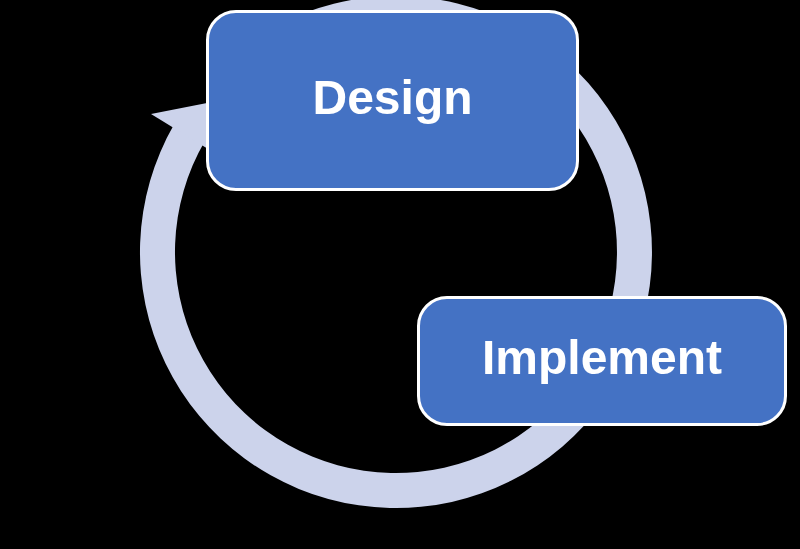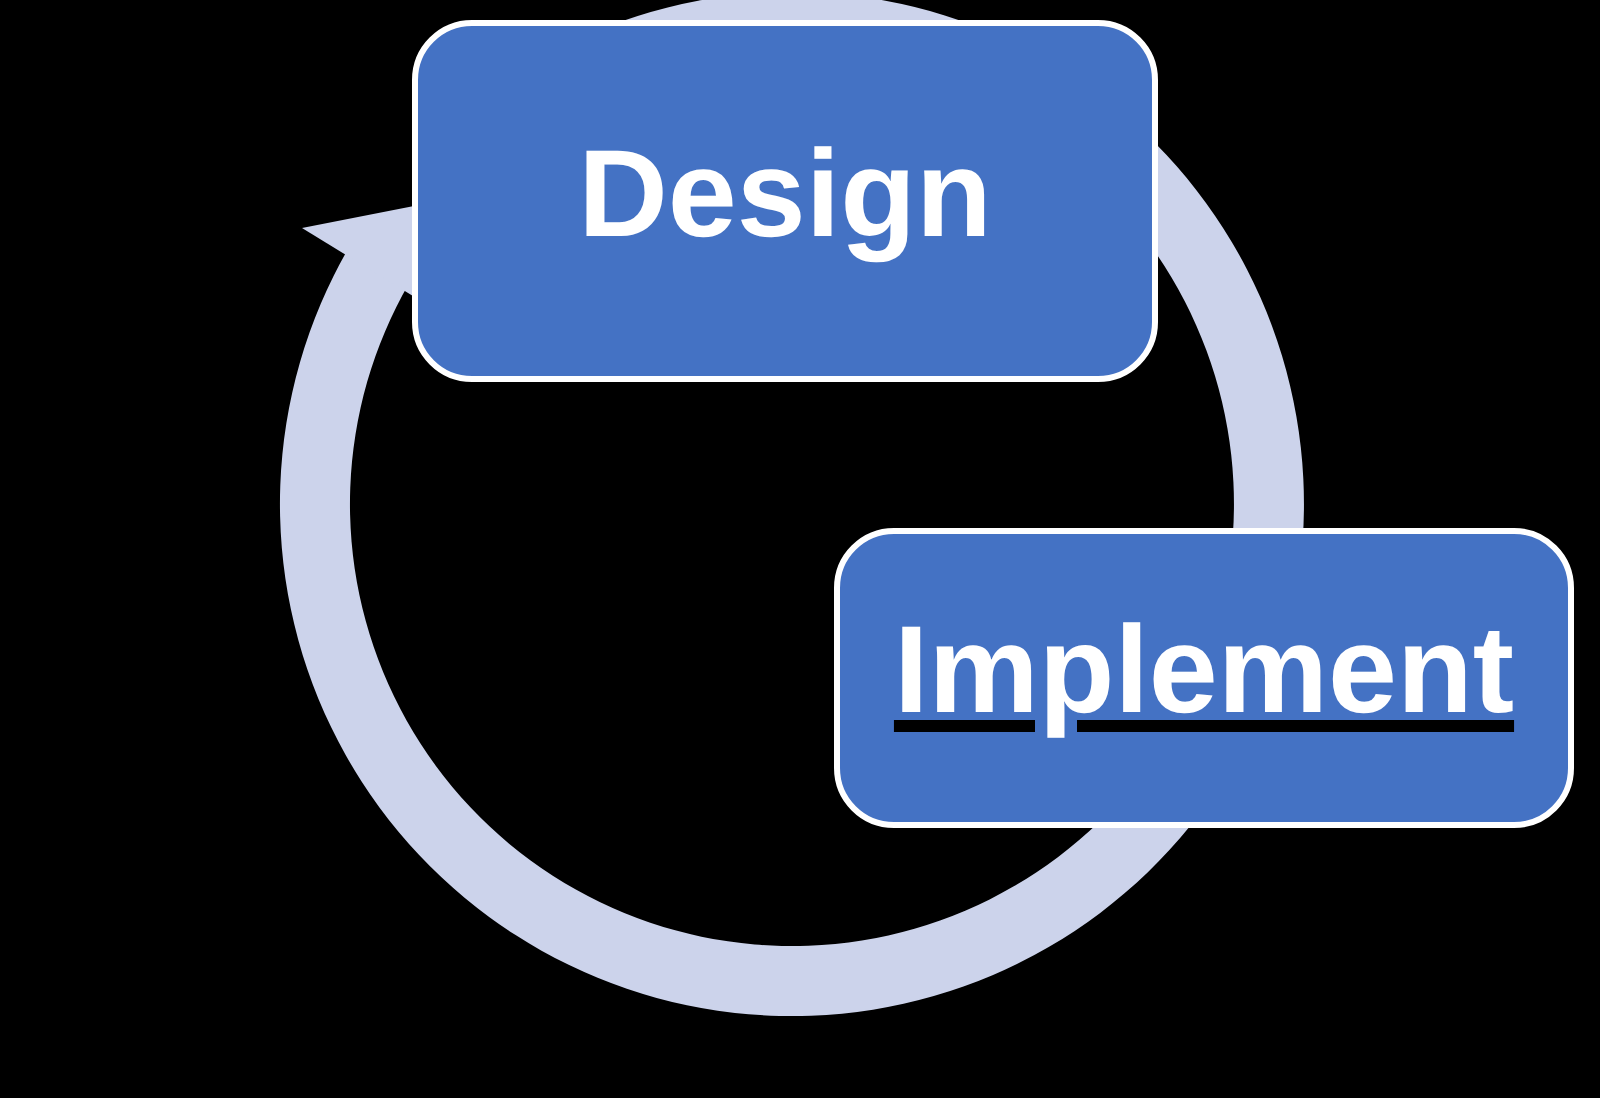--- a/index.html
+++ b/index.html
@@ -28,24 +28,24 @@
     box-sizing: border-box;
     background: var(--node-fill, #4472C4);
     border: 3px solid var(--node-border, #FFFFFF);
     border-radius: 30px;
     display: flex;
     align-items: center;
     justify-content: center;
   }
   .node-design    { left: 206px; top: 10px;  width: 373px; height: 181px; }
   .node-operate   { left: 4px;   top: 278px; width: 368px; height: 182px; }
-  .node-implement { left: 417px; top: 264px; width: 370px; height: 150px; text-decoration: underline; }
+  .node-implement { left: 417px; top: 296px; width: 370px; height: 130px; }
   .node-label {
     color: var(--label-text, #FFFFFF);
-    font-size: 62px;
+    font-size: 48px;
     font-weight: bold;
     line-height: 1;
     white-space: nowrap;
     transform: translateY(-3px);
   }
 </style>
 </head>
 <body>
 
 <div class="stage">

